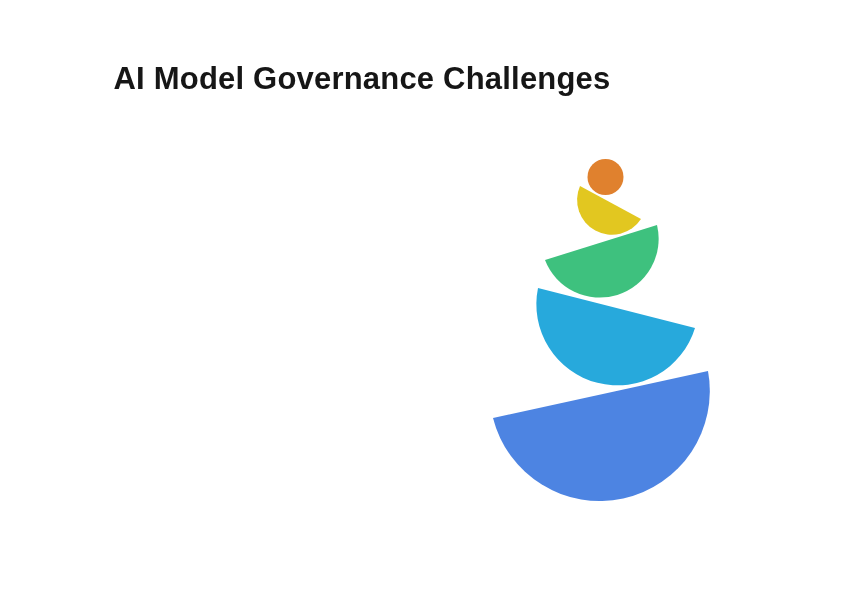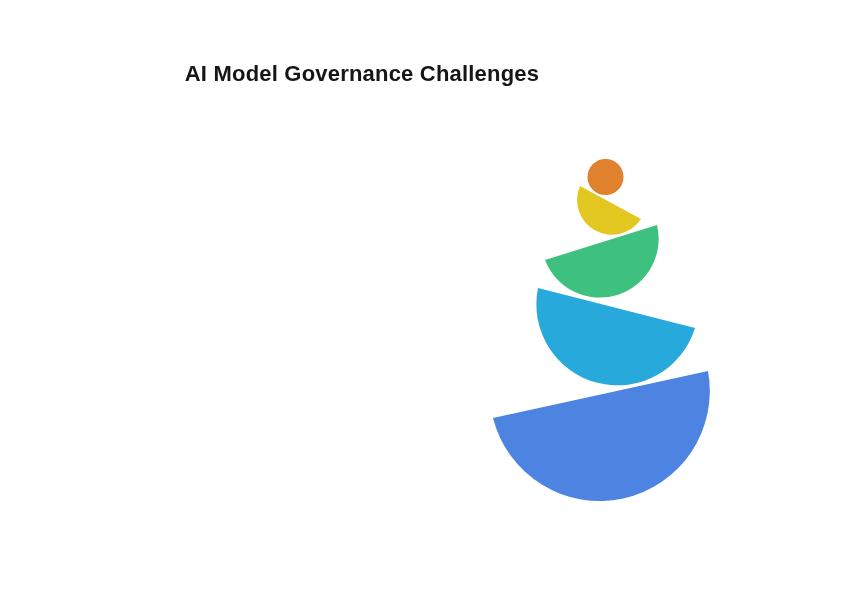--- a/index.html
+++ b/index.html
@@ -14,21 +14,21 @@
     background: #ffffff;
     overflow: hidden;
     font-family: "Liberation Sans", sans-serif;
   }
   .title {
     position: absolute;
     top: 61px;
     left: 0;
     width: 724px;
     text-align: center;
-    font-size: 22px;
+    font-size: 31px;
     font-weight: 700;
     color: #161616;
     letter-spacing: 0.2px;
   }
   .challenge-list {
     position: absolute;
     top: 0;
     left: 0;
   }
   .graphic {

